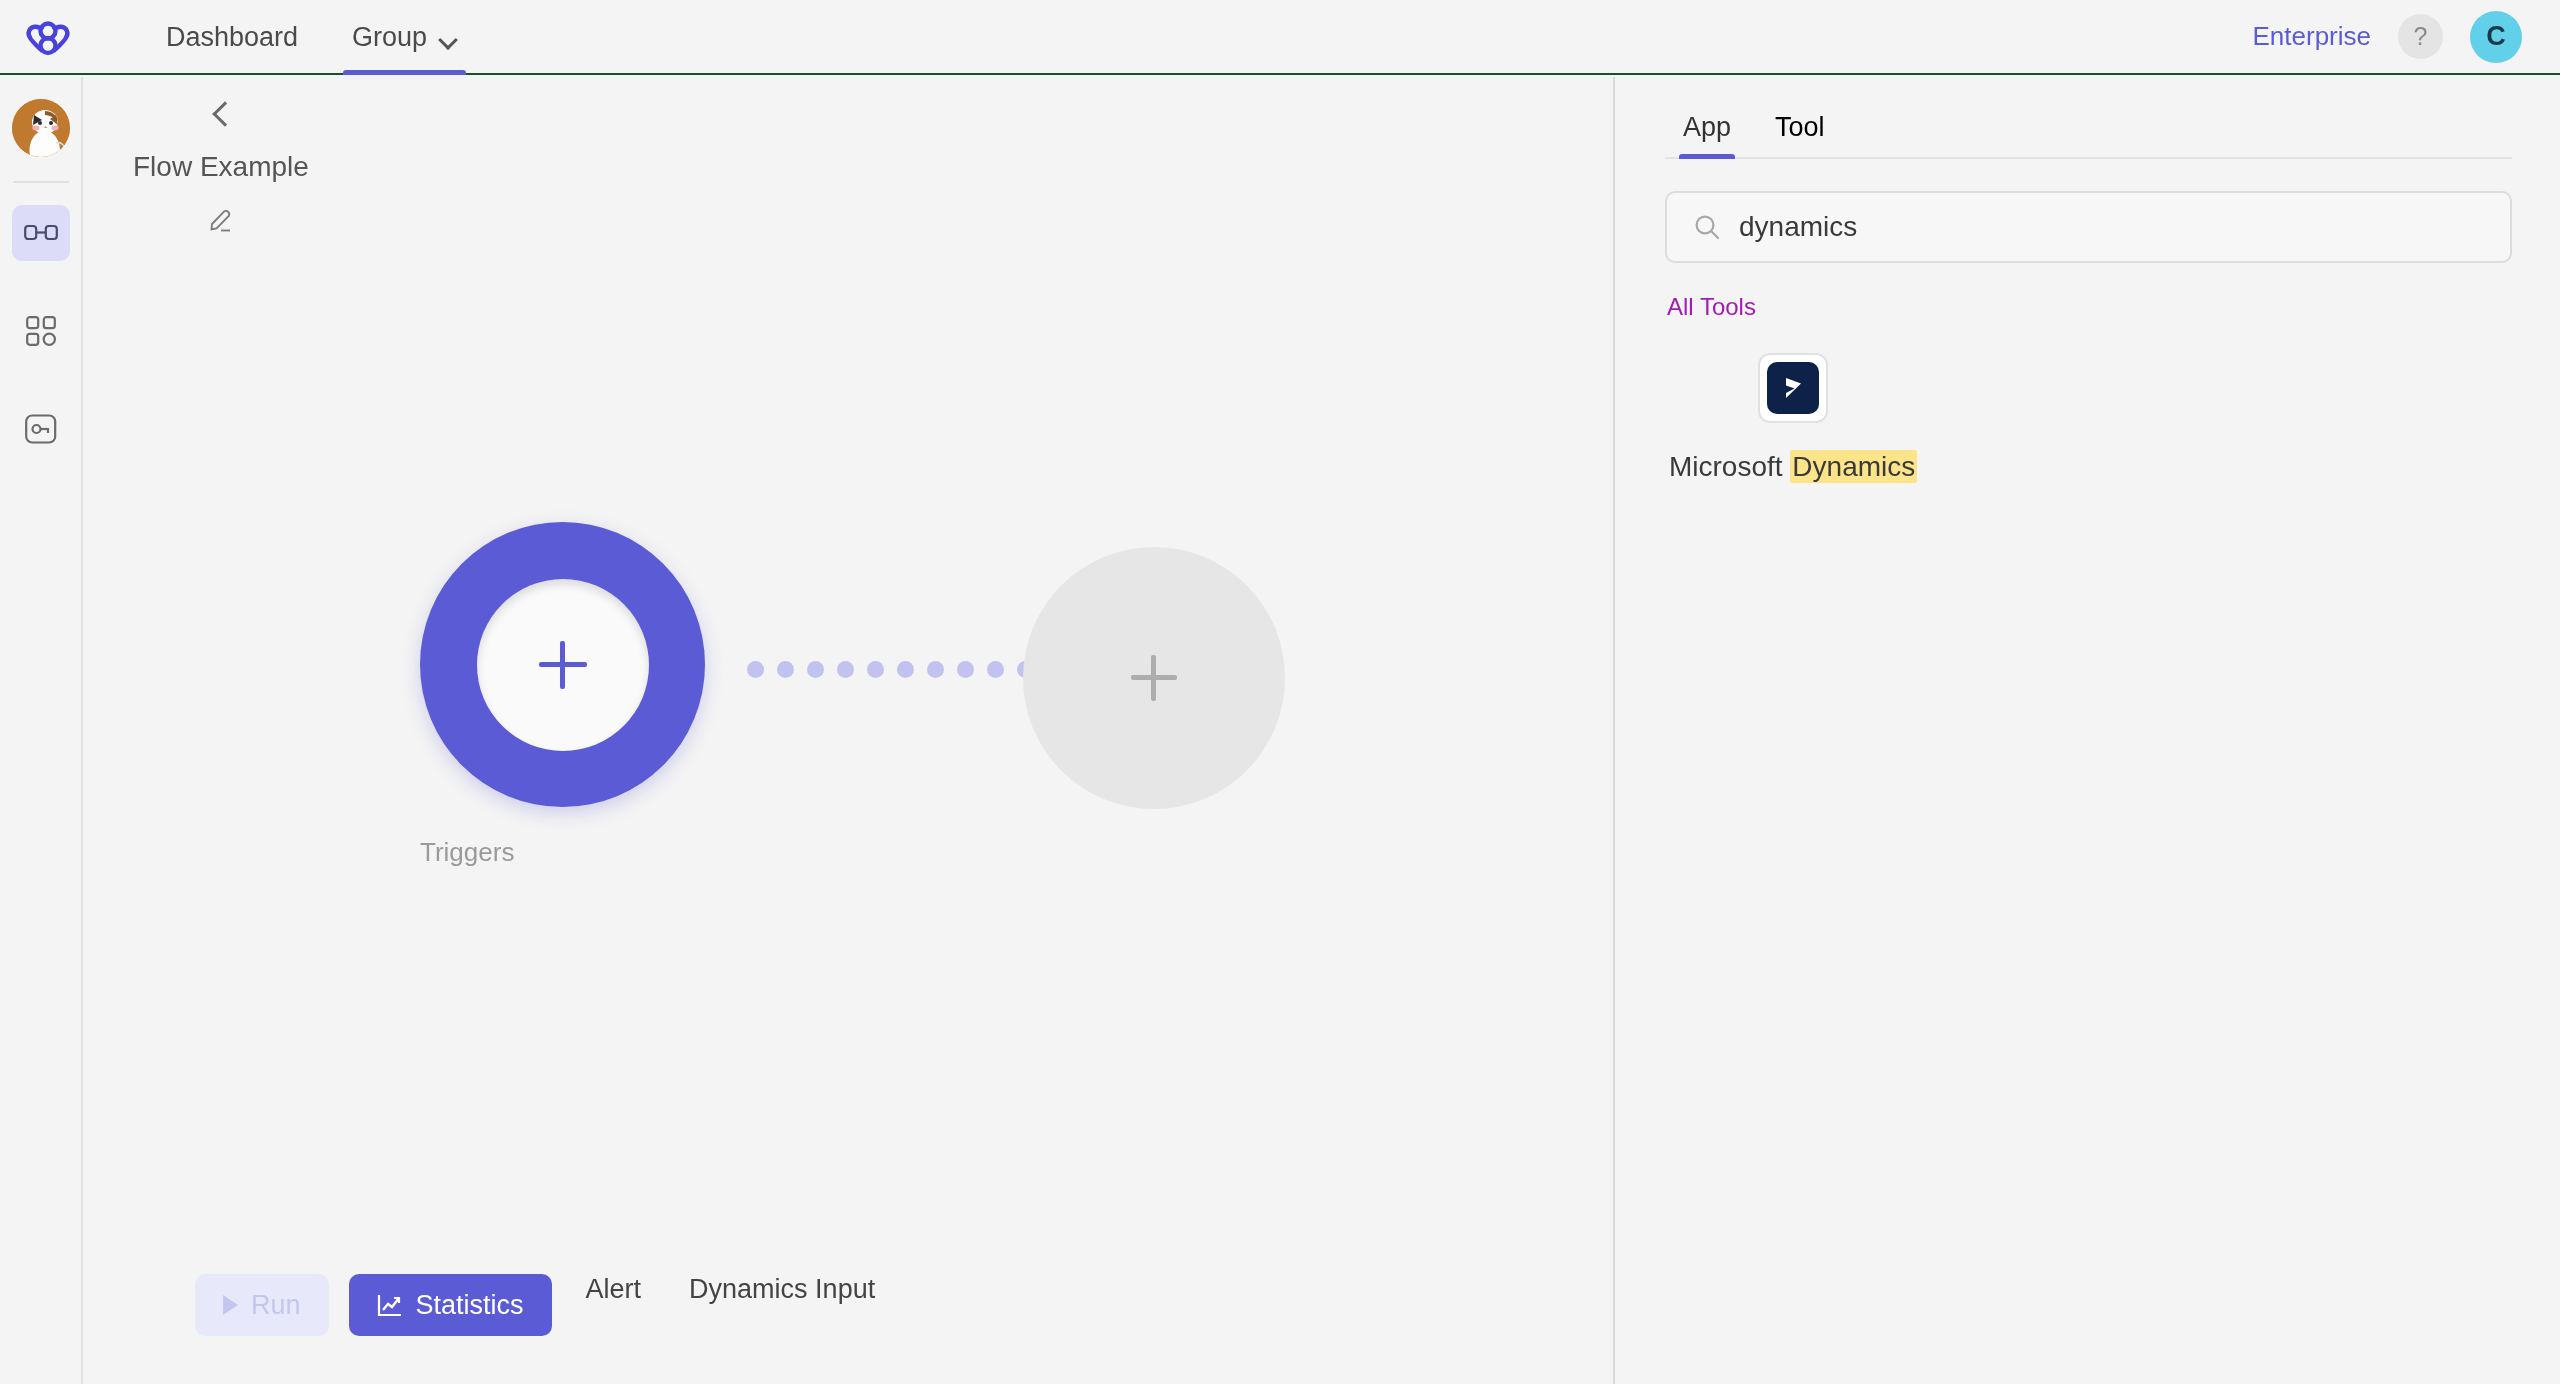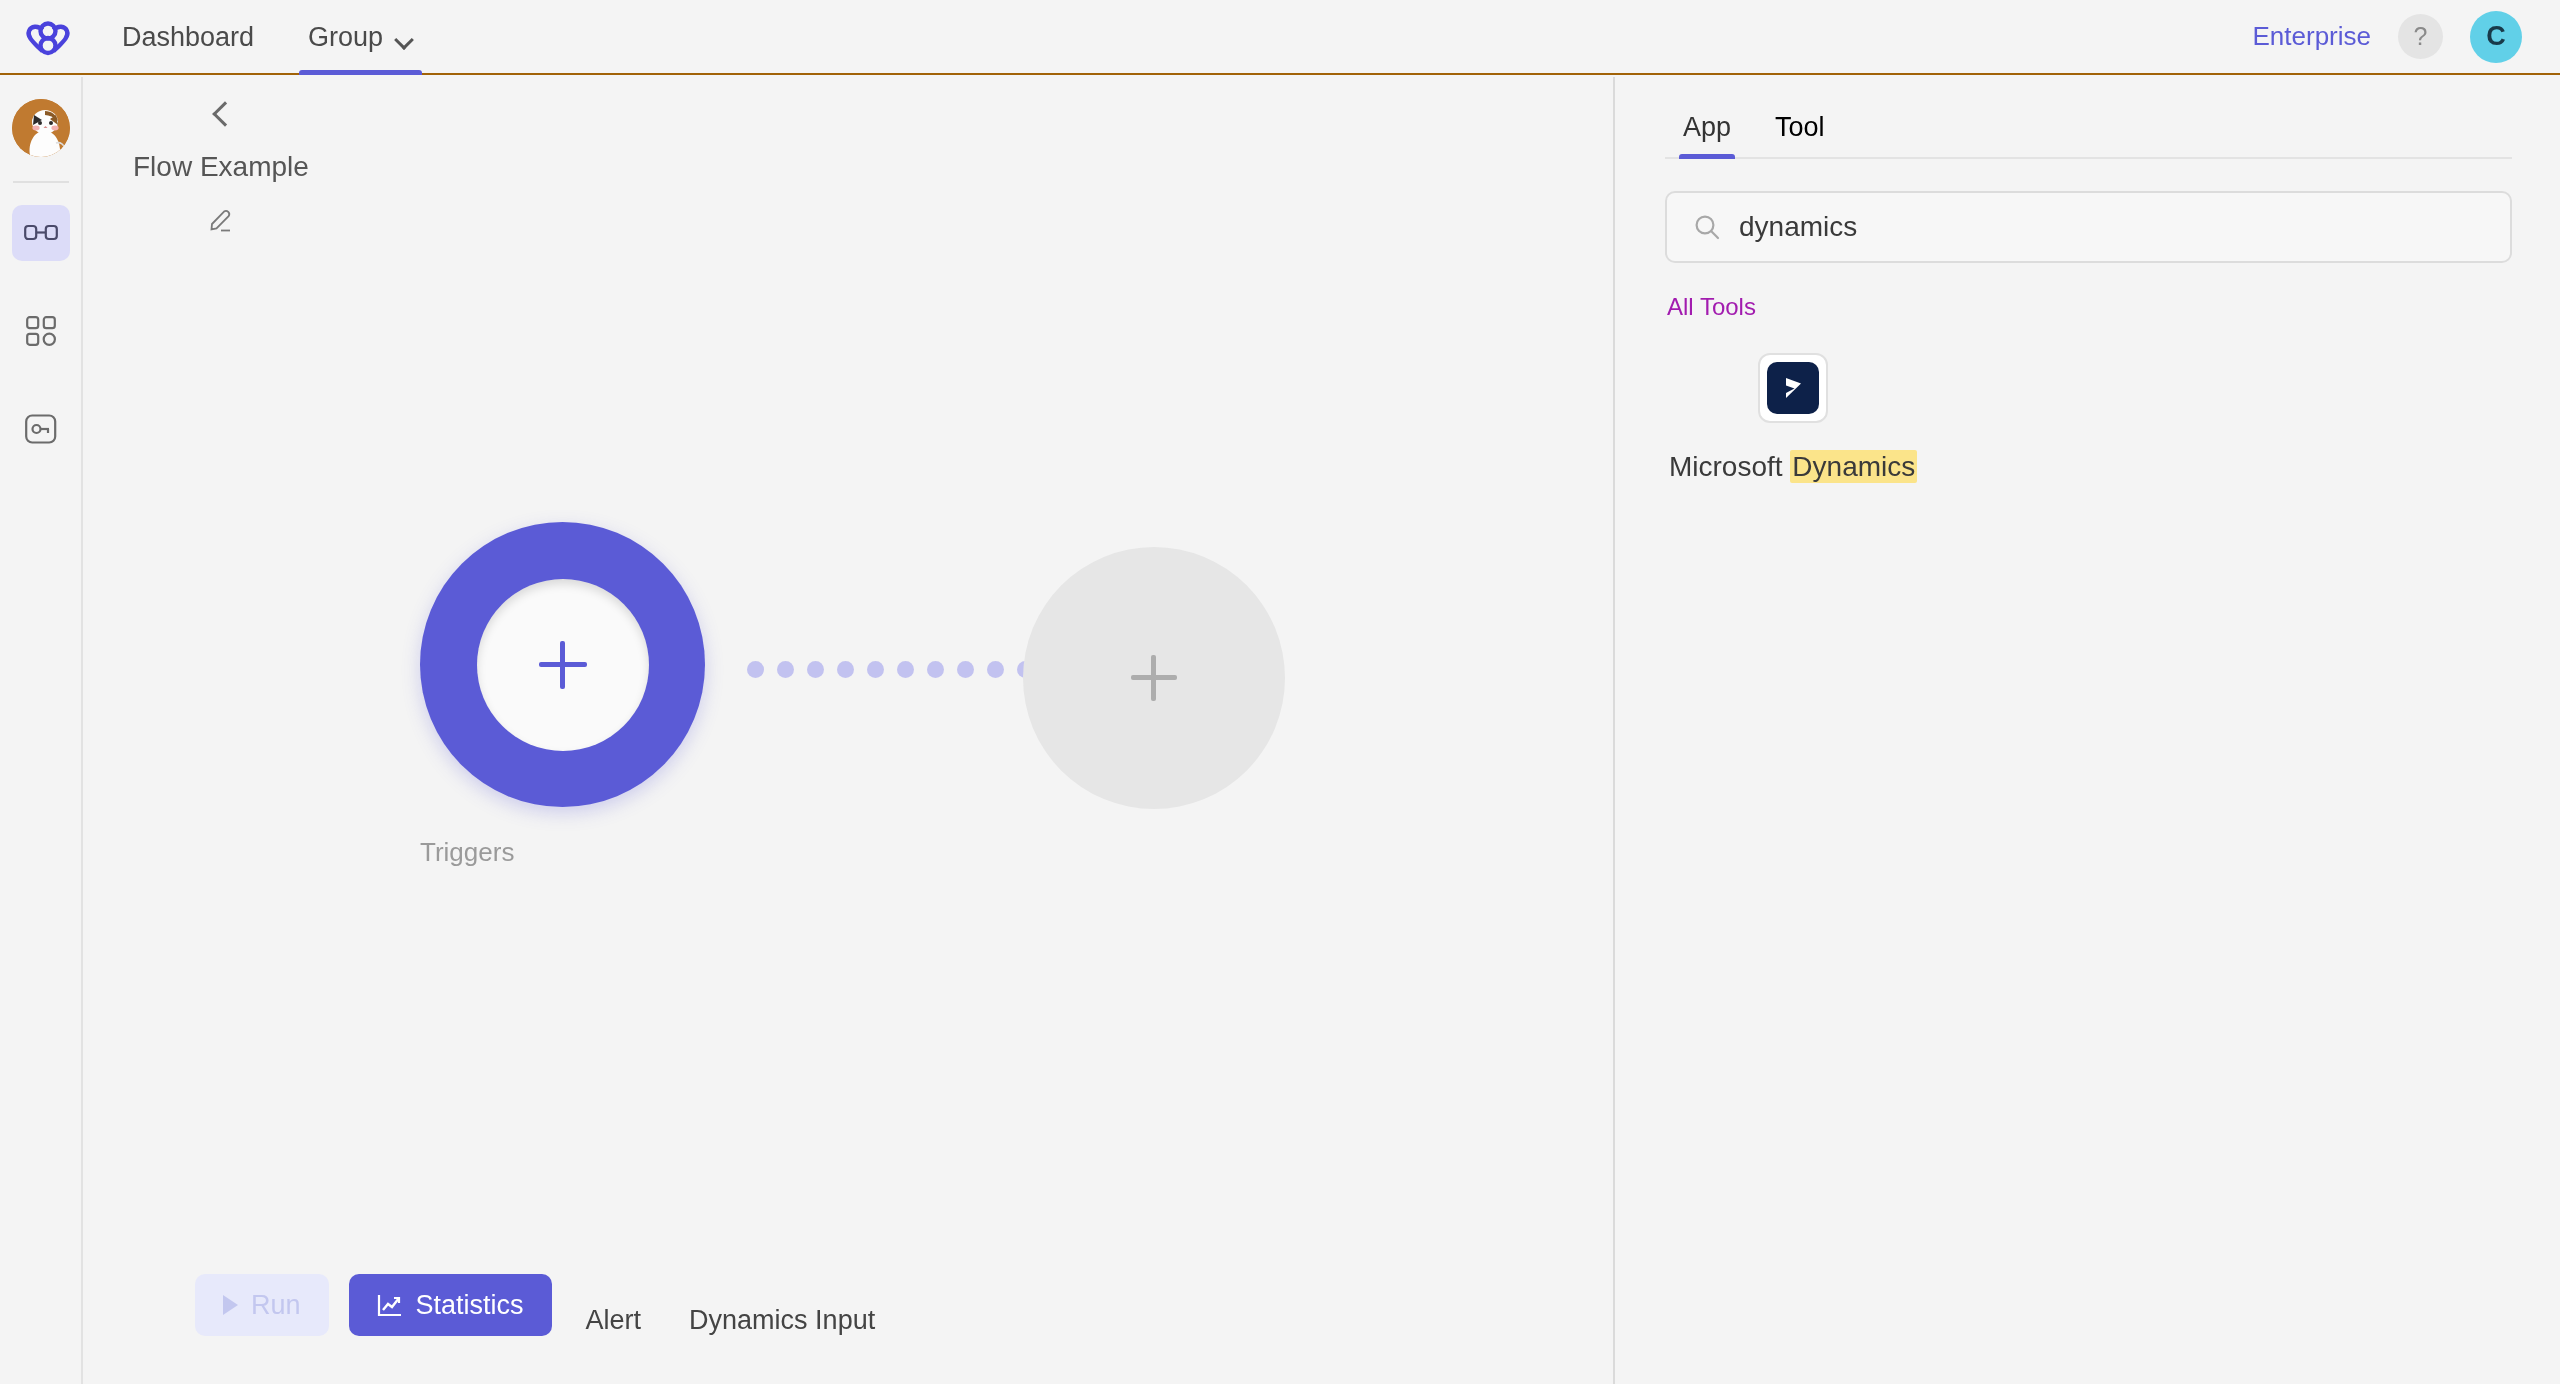--- a/index.html
+++ b/index.html
@@ -6,22 +6,22 @@
   html, body {
     width: 2560px; height: 1384px;
     font-family: "Liberation Sans", sans-serif;
     background: #f4f4f4; overflow: hidden;
   }
 
   
   .topbar {
     position: absolute; top: 0; left: 0; width: 2560px; height: 75px;
     background: #f4f4f4;
-    border-bottom: 2px solid #a16207;
-    display: flex; align-items: stretch;
+    border-bottom: 2px solid #14532d;
+    display: flex; align-items: stretch; gap: 44px;
   }
   .logo-wrap {
     width: 95px; height: 75px;
     display: flex; align-items: center; justify-content: center;
   }
   .nav-tabs { display: flex; align-items: stretch; height: 75px; }
   .nav-tab {
     display: flex; align-items: center; gap: 13px;
     padding: 0 27px; height: 75px;
     font-size: 27px; color: #4a4a4a; cursor: pointer;
@@ -156,21 +156,21 @@
   .plus-grey { position: relative; width: 46px; height: 46px; }
   .plus-grey::before, .plus-grey::after {
     content: ""; position: absolute; background: #adadad; border-radius: 2px;
   }
   .plus-grey::before { left: 0; top: 20px; width: 46px; height: 5px; }
   .plus-grey::after  { top: 0; left: 20px; height: 46px; width: 5px; }
 
   
   .toolbar {
     position: absolute; left: 110px; bottom: 48px;
-    display: flex; align-items: flex-end; gap: 20px;
+    display: flex; align-items: flex-start; gap: 20px;
   }
   .btn {
     display: flex; align-items: center; gap: 13px;
     height: 62px; padding: 0 28px; border-radius: 10px;
     font-size: 27px; border: none; cursor: pointer; white-space: nowrap;
     font-family: inherit;
   }
   .btn-run { background: #e7e9fb; color: #c3c7ef; cursor: default; }
   .btn-stats { background: #5b5bd6; color: #fff; }
   .link-btn {

